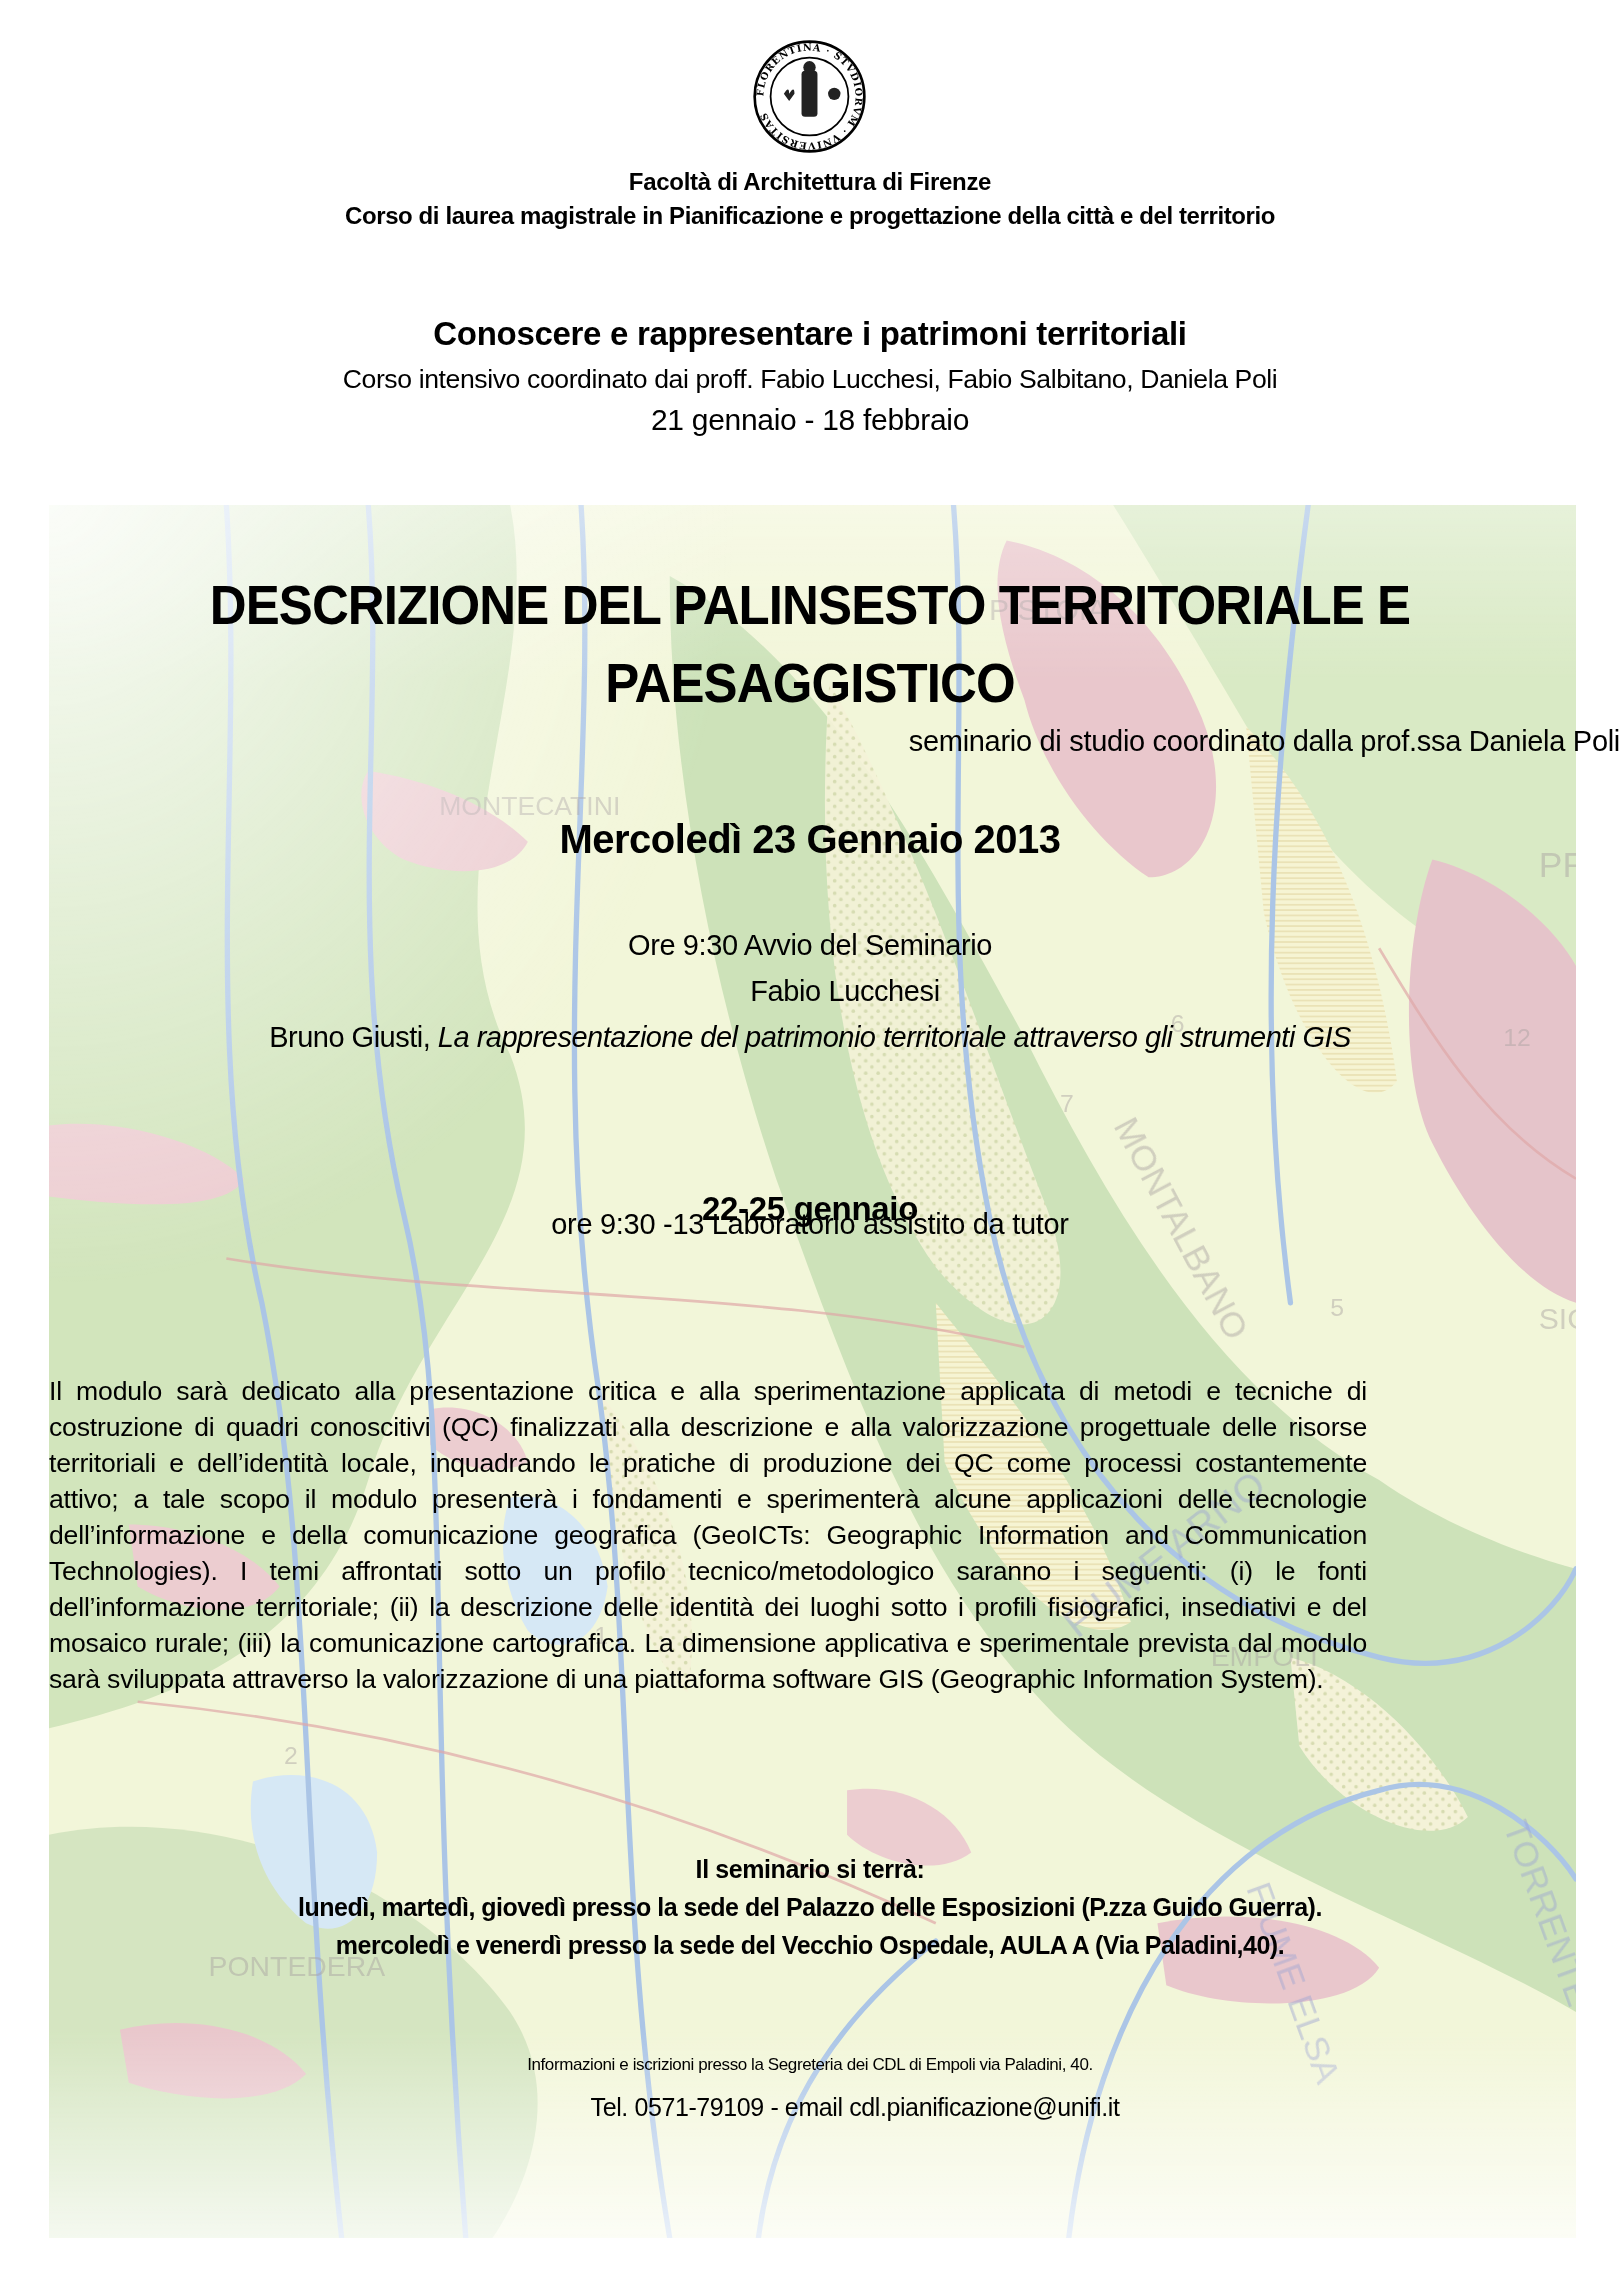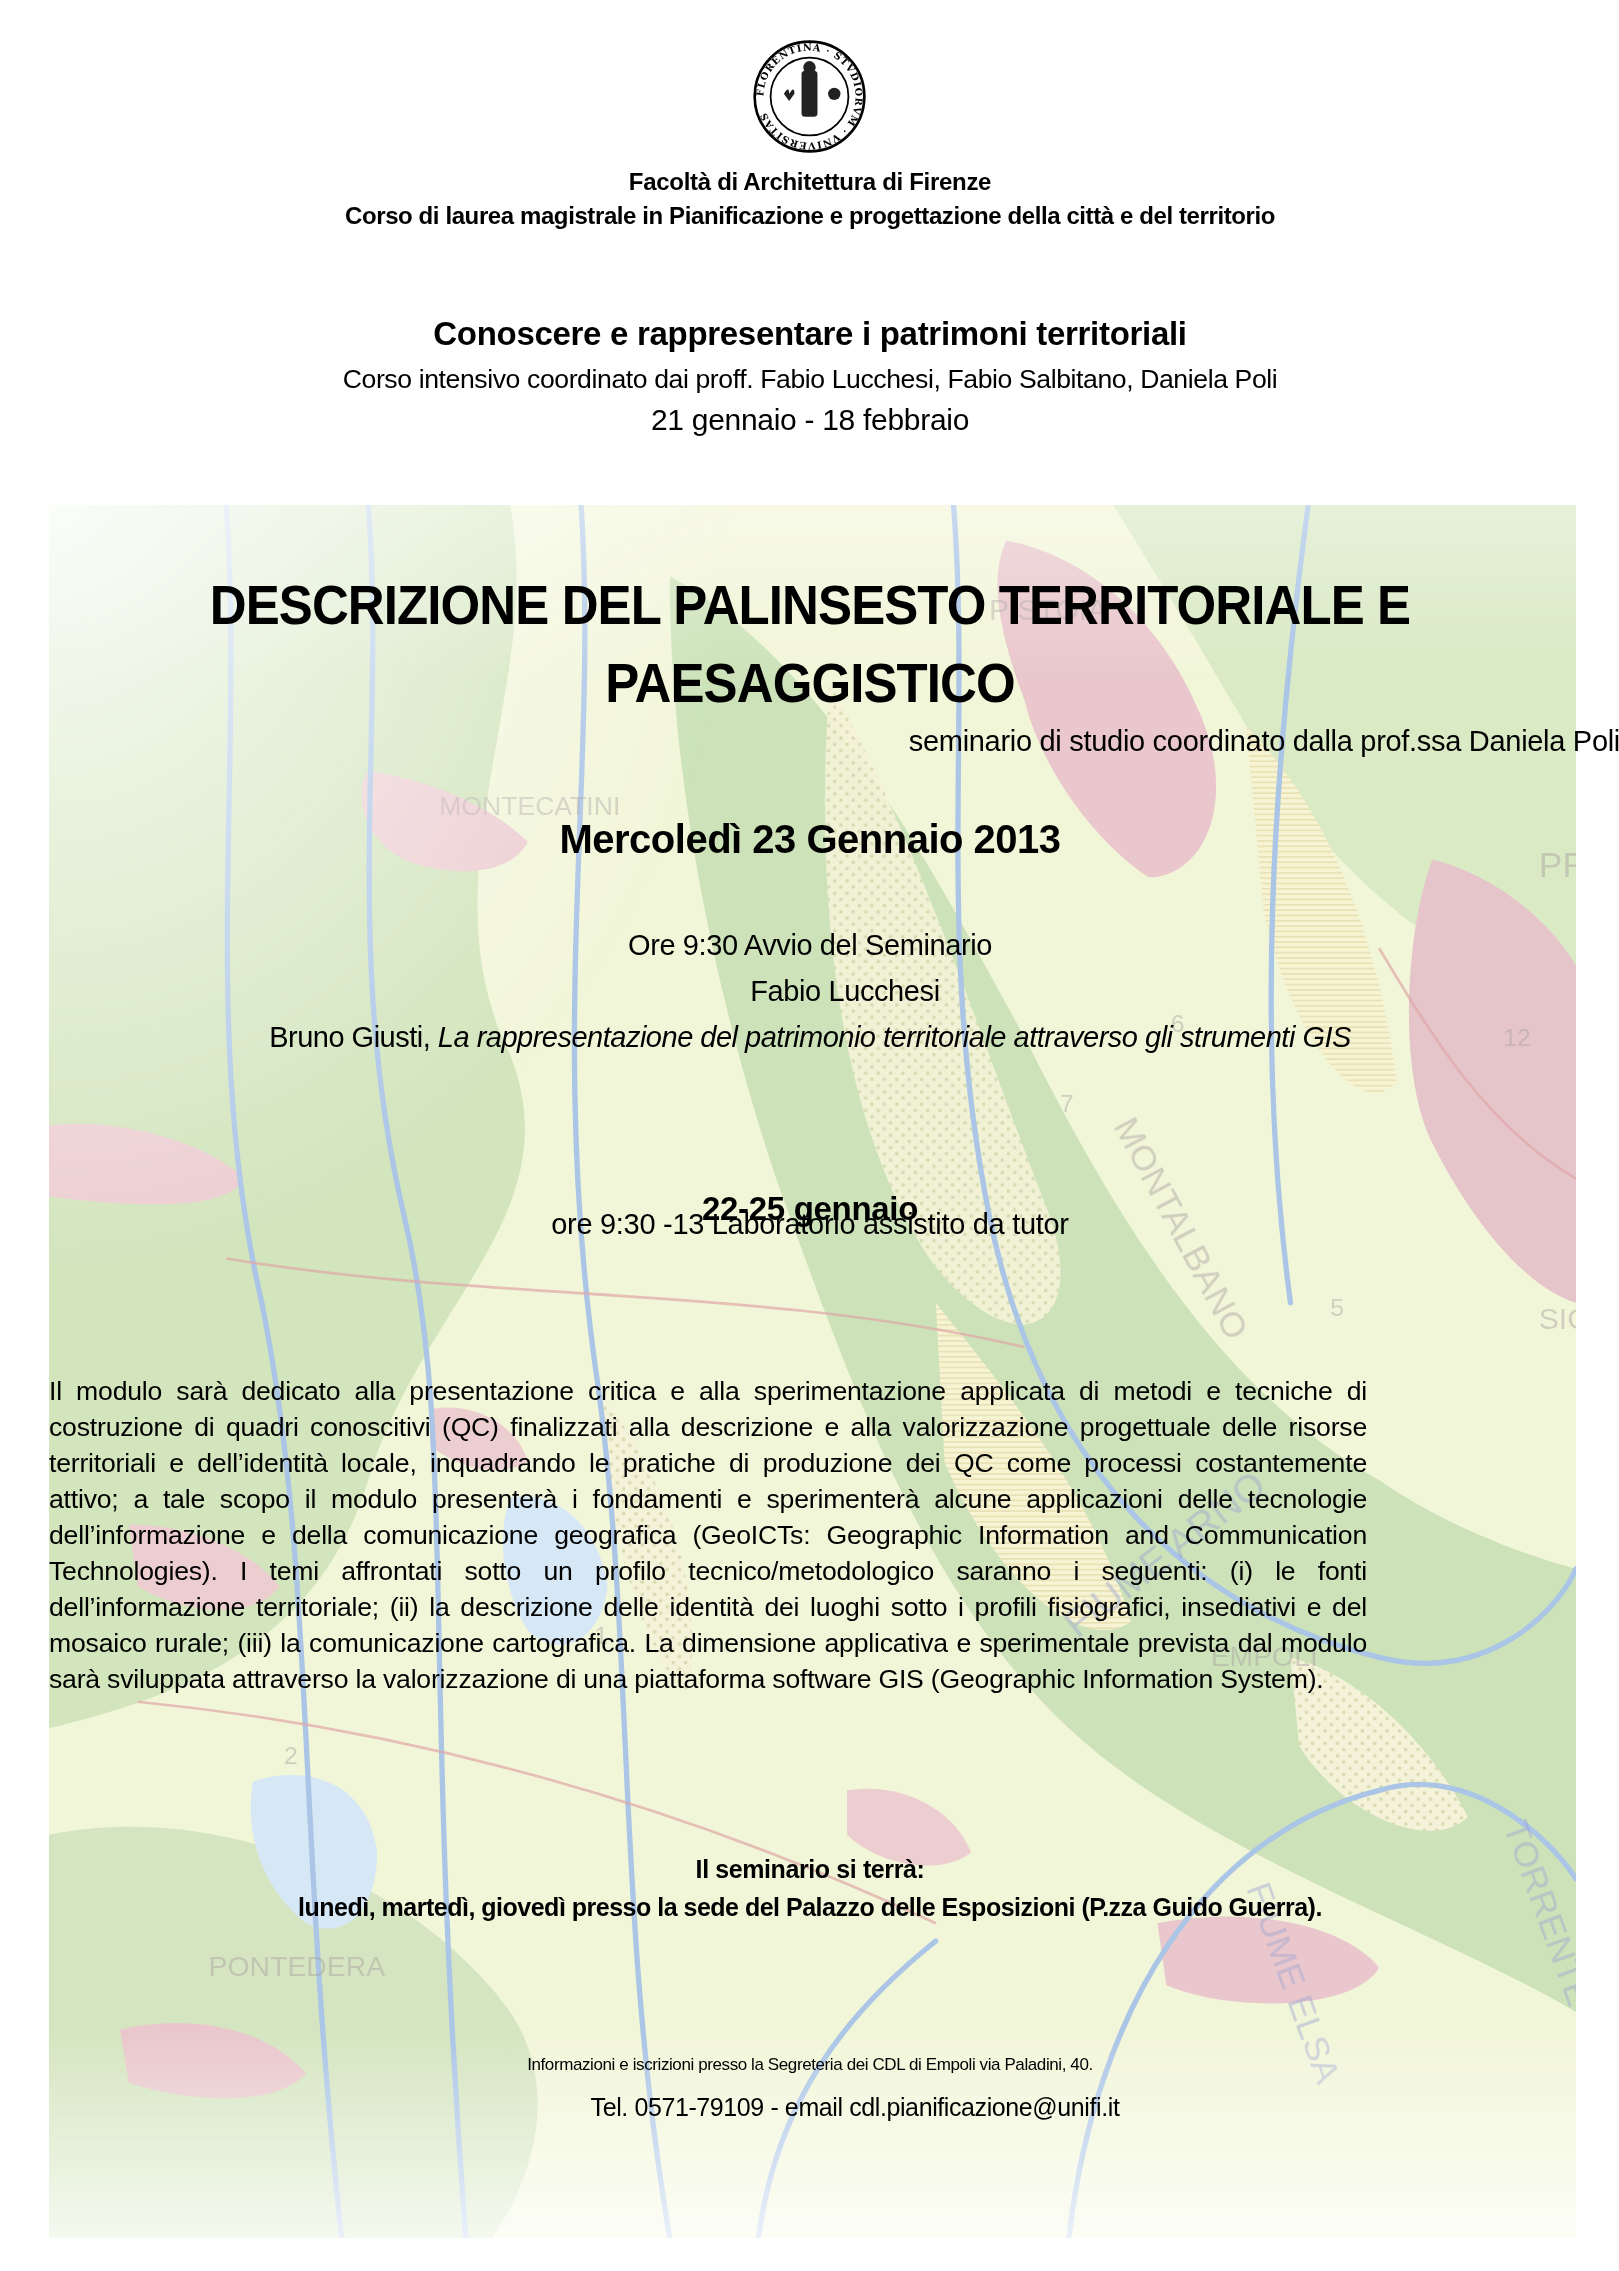--- a/index.html
+++ b/index.html
@@ -178,16 +178,17 @@
     <span class="line">attivo; a tale scopo il modulo presenterà i fondamenti e sperimenterà alcune applicazioni delle tecnologie</span>
     <span class="line">dell’informazione e della comunicazione geografica (GeoICTs: Geographic Information and Communication</span>
     <span class="line">Technologies). I temi affrontati sotto un profilo tecnico/metodologico saranno i seguenti: (i) le fonti</span>
     <span class="line">dell’informazione territoriale; (ii) la descrizione delle identità dei luoghi sotto i profili fisiografici, insediativi e del</span>
     <span class="line">mosaico rurale; (iii) la comunicazione cartografica. La dimensione applicativa e sperimentale prevista dal modulo</span>
     <span class="line last">sarà sviluppata attraverso la valorizzazione di una piattaforma software GIS (Geographic Information System).</span>
   </div>
 
   <div class="center t-where">Il seminario si terrà:</div>
   <div class="center t-where1">lunedì, martedì, giovedì presso la sede del Palazzo delle Esposizioni (P.zza Guido Guerra).</div>
+  <div class="center t-where2">mercoledì e venerdì presso la sede del Vecchio Ospedale, AULA A (Via Paladini,40).</div>
   <div class="center t-info">Informazioni e iscrizioni presso la Segreteria dei CDL di Empoli via Paladini, 40.</div>
   <div class="center t-tel">Tel. 0571-79109  - email cdl.pianificazione@unifi.it</div>
 </div>
 
 
 </body></html>

